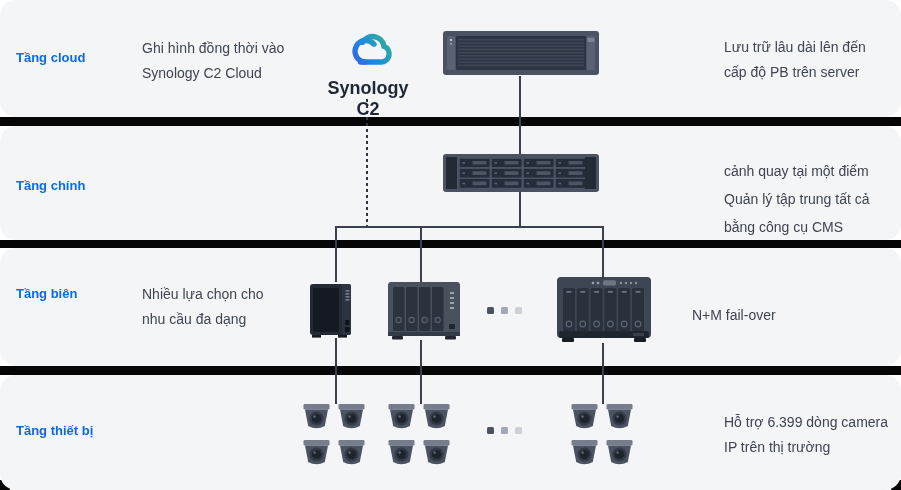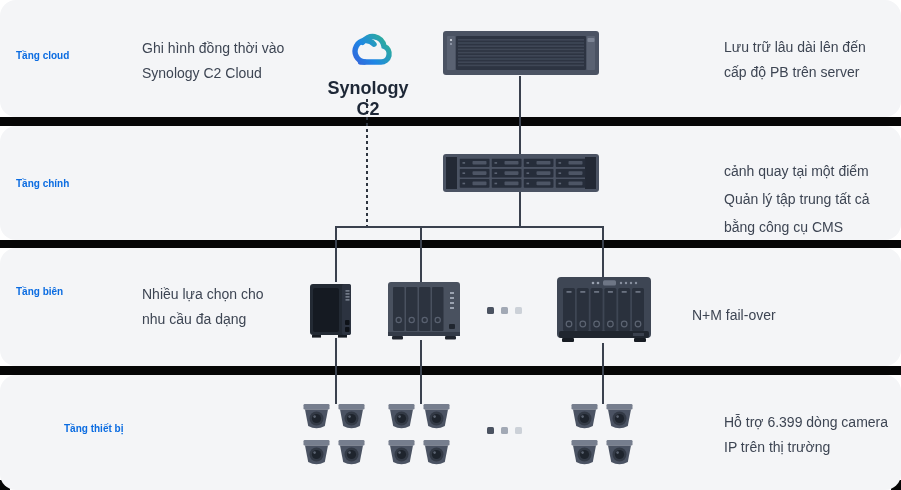--- a/index.html
+++ b/index.html
@@ -13,21 +13,21 @@
   #row-main{top:126px;height:114px;}
   #row-edge{top:248px;height:118px;}
   #row-device{top:375px;height:115px;}
   .divider{position:absolute;left:0;width:901px;background:#060606;}
   #div1{top:117px;height:9px;}
   #div2{top:240px;height:8px;}
   #div3{top:366px;height:9px;}
   .corner{position:absolute;width:10px;height:10px;background:#060606;bottom:0;}
   #corner-bl{left:0;}#corner-br{right:0;}
 
-  .tier-label{position:absolute;left:16px;font-size:10px;font-weight:700;color:#0b6ce1;z-index:3;}
+  .tier-label{position:absolute;left:16px;font-size:13px;font-weight:700;color:#0b6ce1;z-index:3;}
   .desc,.note{position:absolute;font-size:14px;color:#3d4553;line-height:25px;z-index:3;}
   .desc{left:142px;}
   .note{left:678px;margin-left:46px;}
   .desc span,.note span{display:block;}
 
   .cloud-label{position:absolute;left:318px;top:78px;width:100px;text-align:center;
     font-size:18px;font-weight:600;color:#1d2736;z-index:3;}
 
   .vline,.hline{position:absolute;background:#3a414e;z-index:1;}
   .vline{width:2px;}
@@ -246,21 +246,21 @@
       <i></i>
       <i></i>
     </div>
   <svg class="device" style="left:557px;top:277px;" width="94" height="66">
       <use href="#sym-nas6"></use>
     </svg>
   <div class="note" style="top:303px;left:646px;">
     <span>N+M fail-over</span>
   </div>
 
-  <div class="tier-label" style="top:423px;margin-left:48px;">Tầng thiết bị</div>
+  <div class="tier-label" style="top:423px;">Tầng thiết bị</div>
   <div class="cam-group" style="left:303px;top:404px;">
     <svg width="27" height="28">
         <use href="#sym-cam"></use>
       </svg>
     <svg width="27" height="28">
         <use href="#sym-cam"></use>
       </svg>
     <svg width="27" height="28">
         <use href="#sym-cam"></use>
       </svg>

